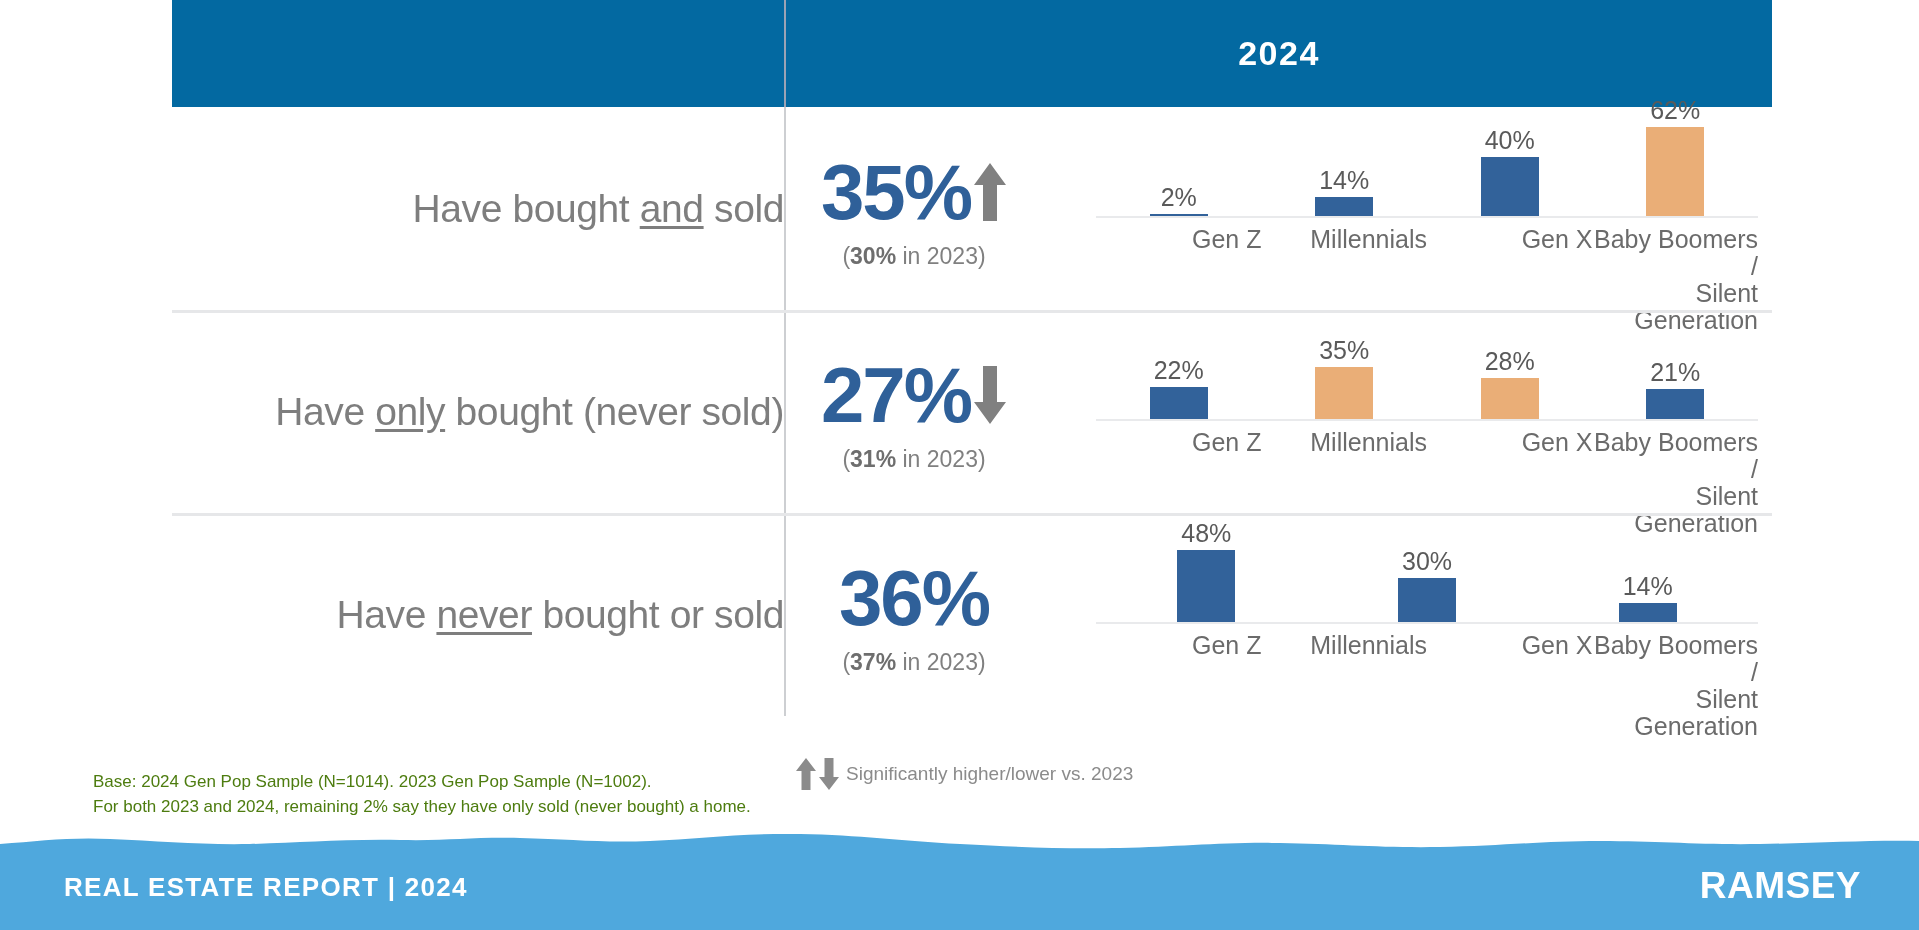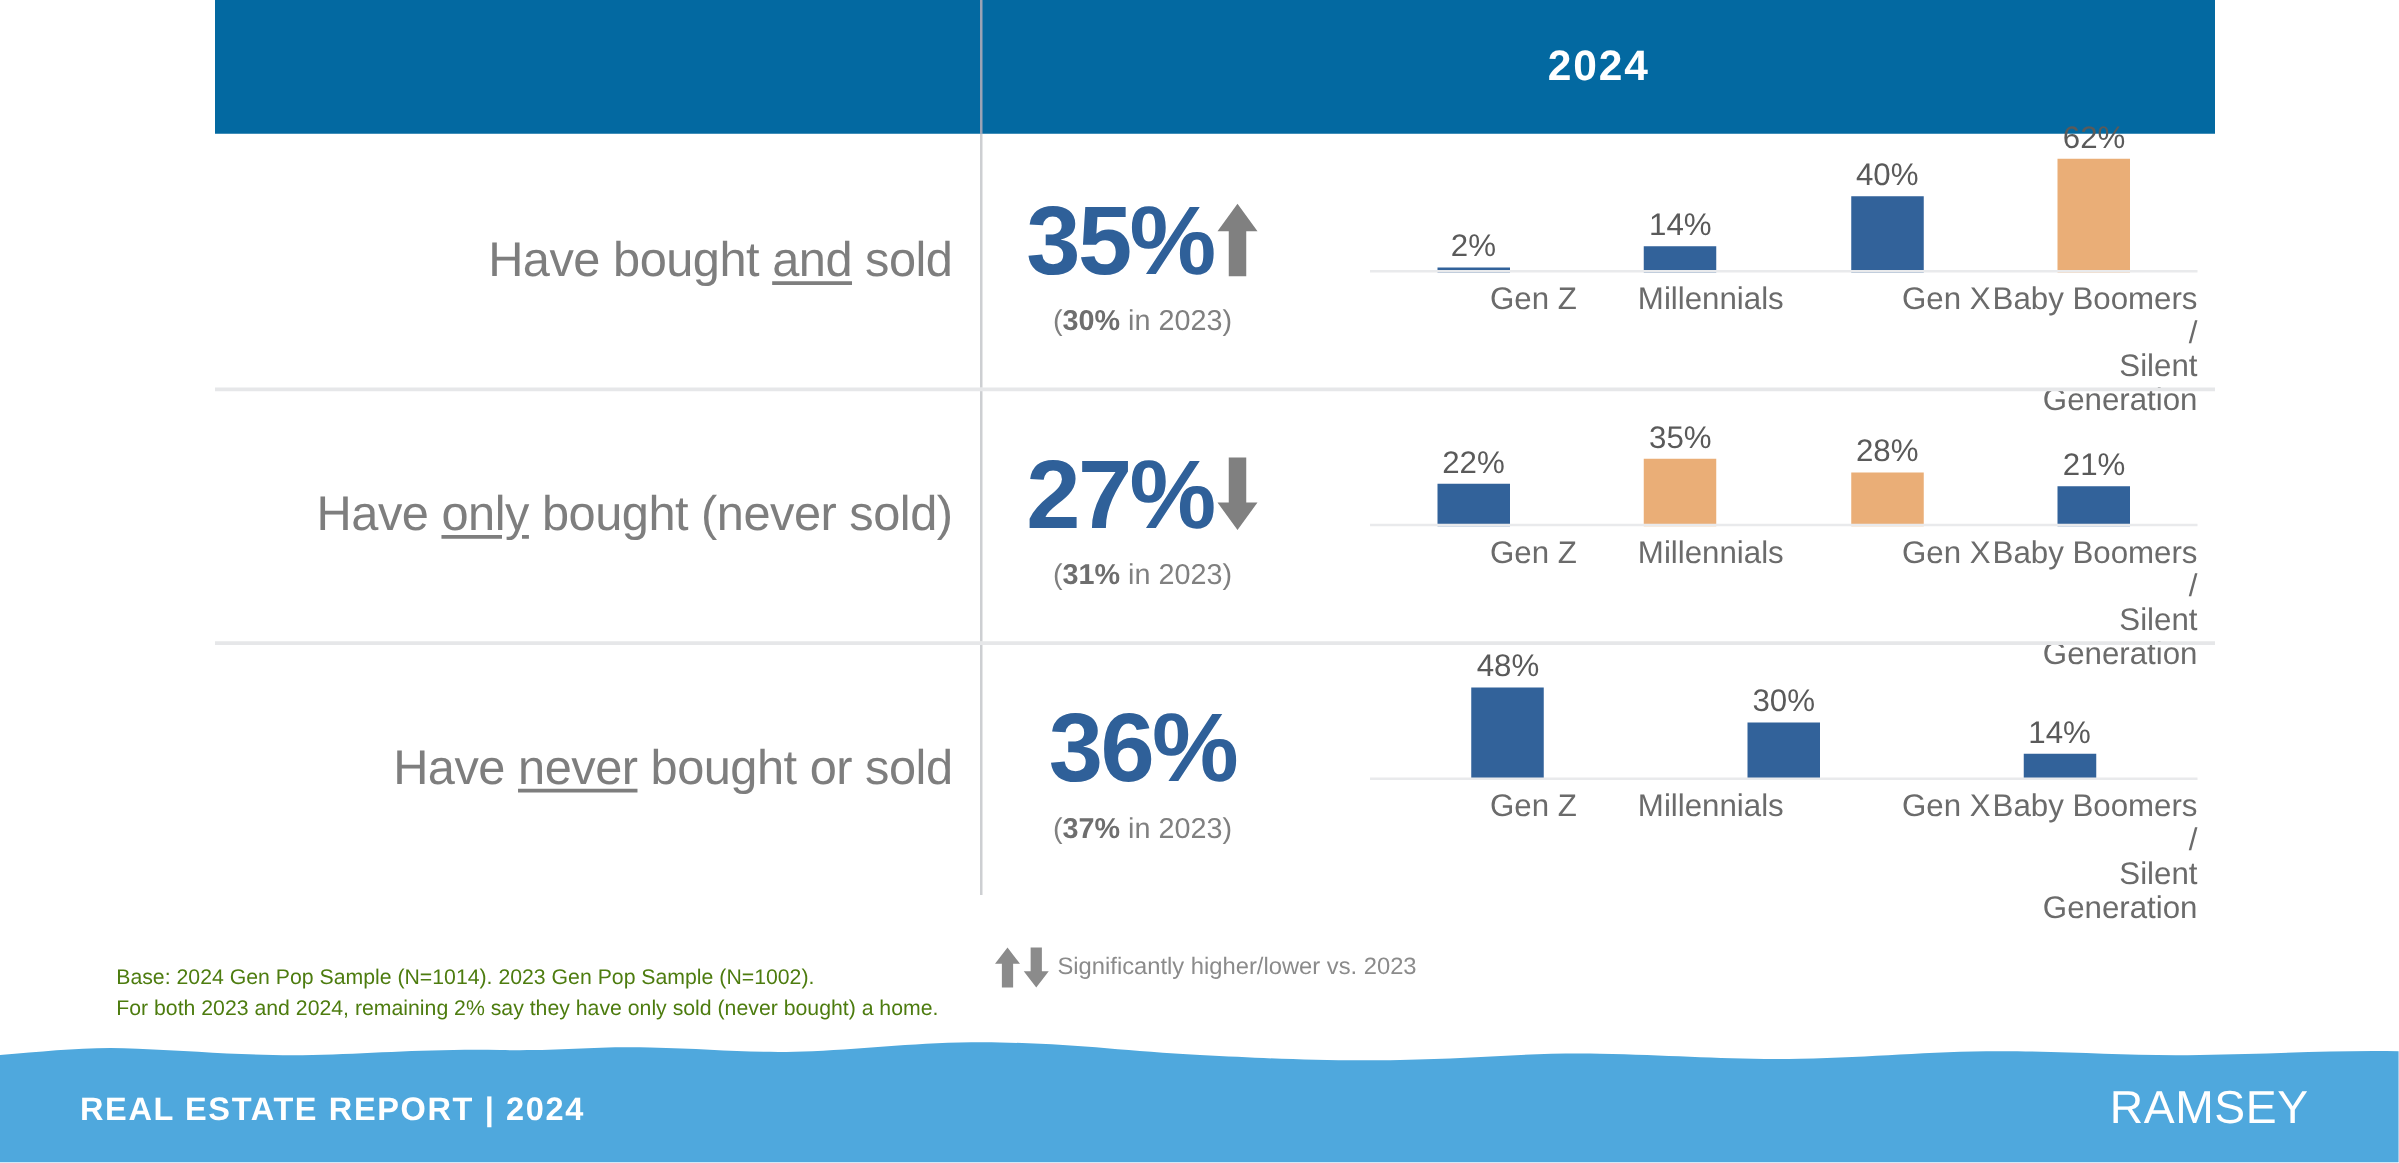--- a/index.html
+++ b/index.html
@@ -76,21 +76,20 @@
   }
 
   
   .label-cell {
     width: 614px;
     box-sizing: border-box;
     border-right: 2px solid #cdcfd2;
     display: flex;
     align-items: center;
     justify-content: flex-end;
-    padding-right: 22px;
   }
   .row-label {
     color: #7e7e7e;
     font-size: 39px;
     font-weight: 300;
     white-space: nowrap;
     letter-spacing: -0.4px;
   }
   .row-label u { text-decoration: underline; text-underline-offset: 4px; }
 
@@ -235,25 +234,25 @@
     position: absolute;
     left: 64px;
     bottom: 27px;
     color: #ffffff;
     font-size: 26px;
     font-weight: bold;
     letter-spacing: 1.3px;
   }
   .footer-logo {
     position: absolute;
-    right: 72px;
+    right: 58px;
     bottom: 23px;
     color: #ffffff;
     font-size: 37px;
-    font-weight: normal;
+    font-weight: bold;
     letter-spacing: 0.5px;
     margin-left: 32px;
   }
 </style>
 </head>
 <body>
 
 <div class="slide">
 
   <div class="table">

